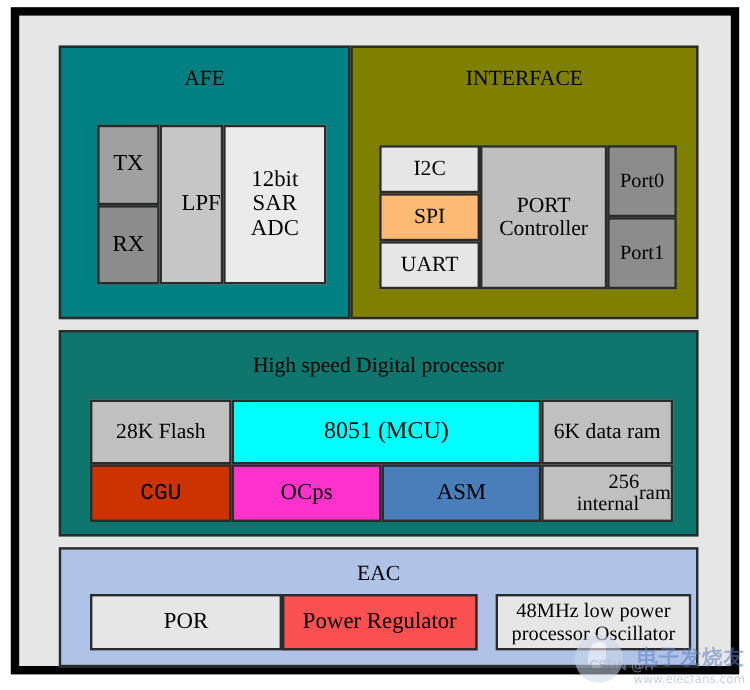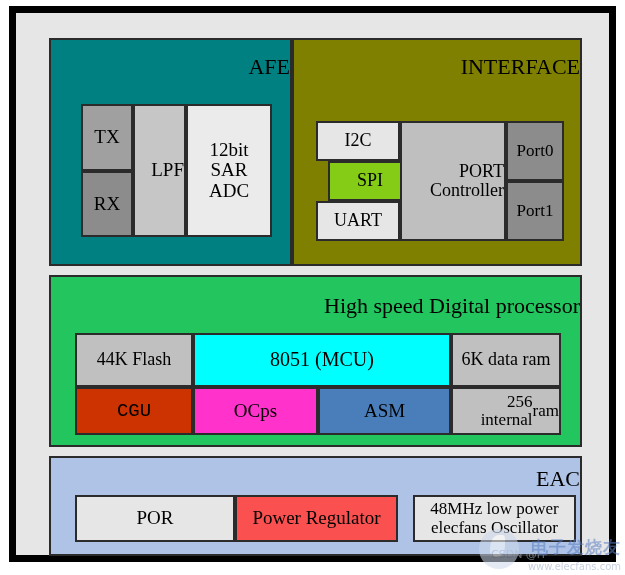--- a/index.html
+++ b/index.html
@@ -50,57 +50,57 @@
     justify-content: center;
     text-align: center;
     color: #000000;
     line-height: 1.08;
   }
 
   .section-title {
     position: absolute;
     left: 0;
     right: 0;
-    text-align: right;
+    text-align: center;
     color: #000000;
-    font-size: 22px;
+    font-size: 18px;
     line-height: 1;
   }
 
   
   .sec-afe {
     left: 33px; top: 25px; width: 243px; height: 228px;
     background: #008080;
   }
   .sec-interface {
     left: 276px; top: 25px; width: 290px; height: 228px;
     background: #808000;
   }
   .sec-proc {
     left: 33px; top: 262px; width: 533px; height: 172px;
-    background: #22c55e;
+    background: #0f766e;
   }
   .sec-eac {
     left: 33px; top: 443px; width: 533px; height: 100px;
     background: #aec3e5;
   }
 
   
   .b-tx   { left: 30px; top: 64px;  width: 52px;  height: 67px;  background: #a0a0a0; font-size: 19px; }
   .b-rx   { left: 30px; top: 131px; width: 52px;  height: 66px;  background: #8c8c8c; font-size: 19px; }
   .b-lpf  { left: 82px; top: 64px;  width: 53px;  height: 133px; background: #c6c6c6; font-size: 19px; justify-content: flex-end; }
   .b-adc  { left: 135px;top: 64px;  width: 86px;  height: 133px; background: #ebebeb; font-size: 19px;
             flex-direction: column; justify-content: center; }
 
   
   .b-i2c  { left: 22px;  top: 81px;  width: 84px; height: 40px; background: #e6e6e6; font-size: 18px; }
-  .b-spi  { left: 22px;  top: 121px; width: 84px; height: 40px; background: #84cc16; font-size: 18px; margin-left: 12px; }
+  .b-spi  { left: 22px;  top: 121px; width: 84px; height: 40px; background: #fdba74; font-size: 18px; }
   .b-uart { left: 22px;  top: 161px; width: 84px; height: 40px; background: #e6e6e6; font-size: 18px; }
   .b-portctl { left: 106px; top: 81px; width: 106px; height: 120px; background: #bfbfbf; font-size: 18px;
-               flex-direction: column; align-items: flex-end; }
+               flex-direction: column; }
   .b-port0 { left: 212px; top: 81px; width: 58px; height: 60px; background: #8c8c8c; font-size: 17px; }
   .b-port1 { left: 212px; top: 141px; width: 58px; height: 60px; background: #8c8c8c; font-size: 17px; }
 
   
   .b-flash { left: 24px;  top: 56px; width: 118px; height: 54px; background: #c0c0c0; font-size: 18px; }
   .b-mcu   { left: 142px; top: 56px; width: 258px; height: 54px; background: #00ffff; font-size: 20px; }
   .b-dram  { left: 400px; top: 56px; width: 110px; height: 54px; background: #c0c0c0; font-size: 18px; }
   .b-cgu   { left: 24px;  top: 110px; width: 118px; height: 48px; background: #cc3300; font-size: 19px; font-family: Liberation Mono, monospace; }
   .b-ocps  { left: 142px; top: 110px; width: 125px; height: 48px; background: #ff33cc; font-size: 19px; }
   .b-asm   { left: 267px; top: 110px; width: 133px; height: 48px; background: #4a7ebb; font-size: 19px; }
@@ -225,21 +225,21 @@
 
         <div class="blk b-port1">
           <span>Port1</span>
         </div>
       </div>
 
       <div class="blk sec-proc" style="display:block;">
         <div class="section-title" style="top:18px;">High speed Digital processor</div>
 
         <div class="blk b-flash">
-          <span>44K Flash</span>
+          <span>28K Flash</span>
         </div>
 
         <div class="blk b-mcu">
           <span>8051 (MCU)</span>
         </div>
 
         <div class="blk b-dram">
           <span>6K data ram</span>
         </div>
 
@@ -267,21 +267,21 @@
         <div class="blk b-por">
           <span>POR</span>
         </div>
 
         <div class="blk b-preg">
           <span>Power Regulator</span>
         </div>
 
         <div class="blk b-osc">
           <span>48MHz low power</span>
-          <span>elecfans Oscillator</span>
+          <span>processor Oscillator</span>
         </div>
       </div>
 
     </div>
   </div>
 
   <div class="watermark">
     <div class="wm-logo"></div>
     <div class="wm-csdn">CSDN @IT</div>
     <div class="wm-cn">电子发烧友</div>

